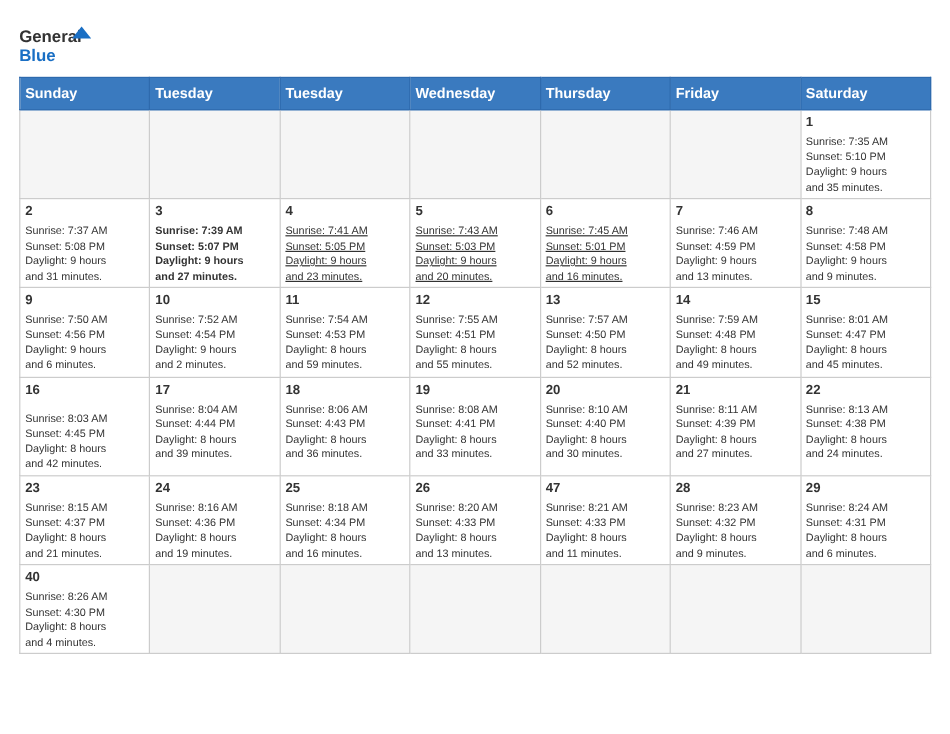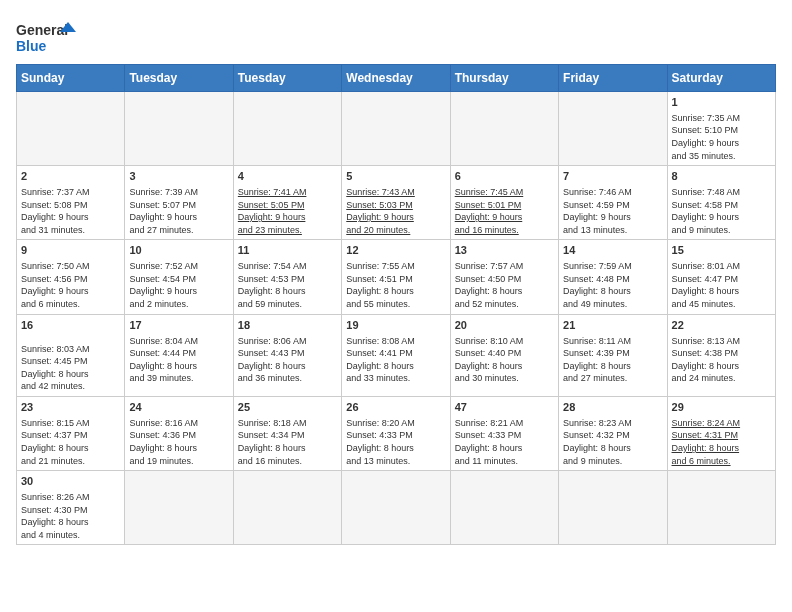--- a/index.html
+++ b/index.html
@@ -136,21 +136,21 @@
         <tr>
           <td>
             <span class="day-num">2</span>
             <div class="day-info" style="white-space: pre-line;">Sunrise: 7:37 AM
 Sunset: 5:08 PM
 Daylight: 9 hours
 and 31 minutes.</div>
           </td>
           <td>
             <span class="day-num">3</span>
-            <div class="day-info" style="white-space: pre-line;">Sunrise: 7:39 AM
+            <div class="day-info" style="white-space: pre-line; font-weight: bold;">Sunrise: 7:39 AM
 Sunset: 5:07 PM
 Daylight: 9 hours
 and 27 minutes.</div>
           </td>
           <td>
             <span class="day-num">4</span>
             <div class="day-info" style="white-space: pre-line; text-decoration: underline;">Sunrise: 7:41 AM
 Sunset: 5:05 PM
 Daylight: 9 hours
 and 23 minutes.</div>
@@ -324,29 +324,29 @@
           </td>
           <td>
             <span class="day-num">28</span>
             <div class="day-info" style="white-space: pre-line;">Sunrise: 8:23 AM
 Sunset: 4:32 PM
 Daylight: 8 hours
 and 9 minutes.</div>
           </td>
           <td>
             <span class="day-num">29</span>
-            <div class="day-info" style="white-space: pre-line; text-decoration: underline;">Sunrise: 8:24 AM
+            <div class="day-info" style="white-space: pre-line;">Sunrise: 8:24 AM
 Sunset: 4:31 PM
 Daylight: 8 hours
 and 6 minutes.</div>
           </td>
         </tr>
         <tr>
           <td class="last-row">
-            <span class="day-num">30</span>
+            <span class="day-num">40</span>
             <div class="day-info" style="white-space: pre-line;">Sunrise: 8:26 AM
 Sunset: 4:30 PM
 Daylight: 8 hours
 and 4 minutes.</div>
           </td>
           <td class="last-row empty"></td>
           <td class="last-row empty"></td>
           <td class="last-row empty"></td>
           <td class="last-row empty"></td>
           <td class="last-row empty"></td>

